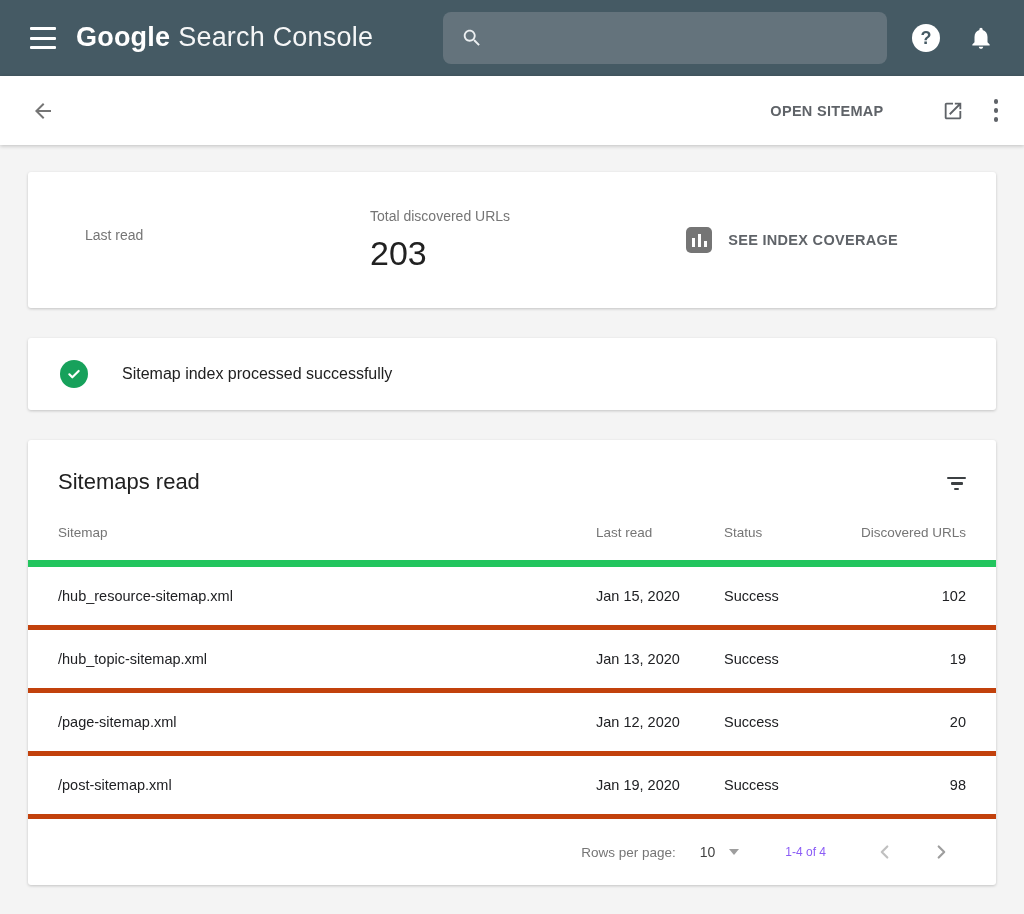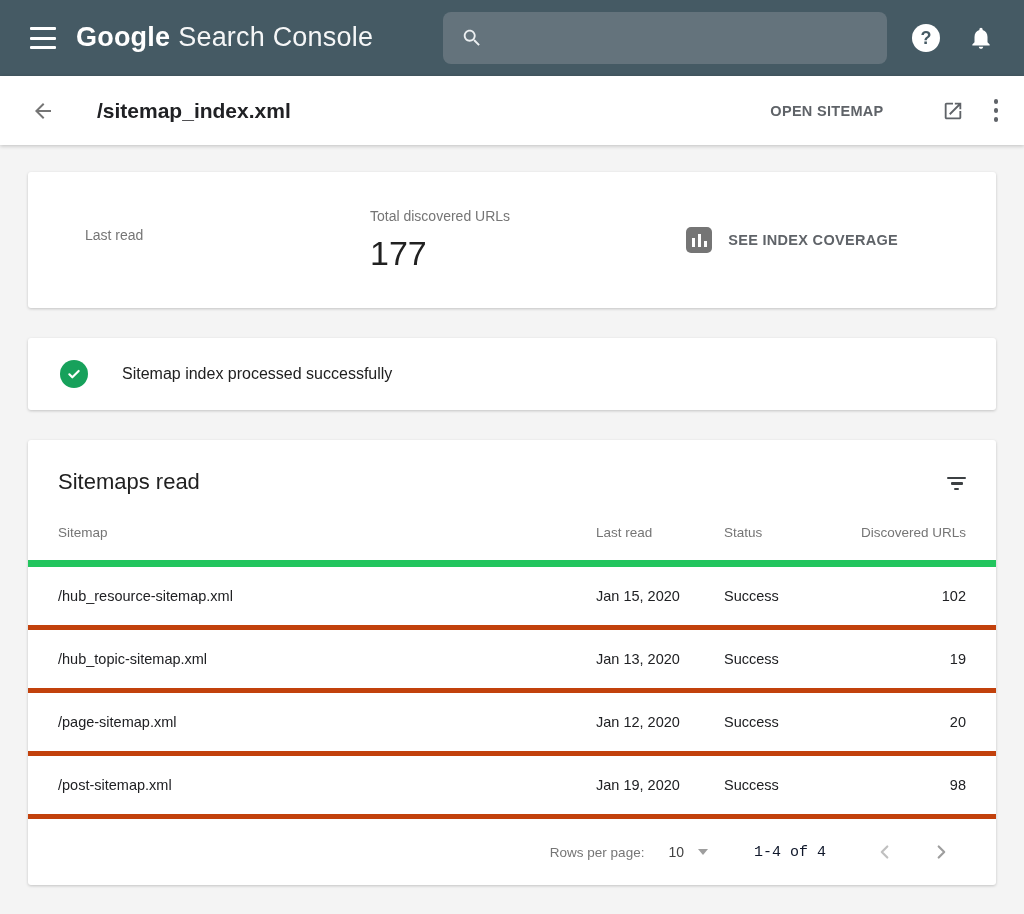--- a/index.html
+++ b/index.html
@@ -174,21 +174,21 @@
   .rpp-label { margin-right: 24px; }
   .rpp-select { display: flex; align-items: center; cursor: pointer; }
   .rpp-value { color: #424242; font-size: 14px; }
   .dd-arrow {
     margin-left: 14px;
     width: 0; height: 0;
     border-left: 5.5px solid transparent;
     border-right: 5.5px solid transparent;
     border-top: 6px solid #9e9e9e;
   }
-  .range-label { margin-left: 46px; color: #0f172a; font-size: 15px; font-family: Liberation Mono, monospace; }
+  .range-label { margin-left: 46px; color: #8b5cf6; font-size: 12px; }
   .pager-prev { margin-left: 48px; cursor: default; display: flex; }
   .pager-next { margin-left: 34px; cursor: pointer; display: flex; }
 </style>
 </head>
 <body>
 
 <header class="appbar">
   <div class="menu-btn">
     <span></span>
       <span></span>
@@ -209,21 +209,20 @@
     </svg>
   </div>
 </header>
 
 <div class="pagebar">
   <div class="back-btn">
     <svg width="24" height="24" viewBox="0 0 24 24">
       <path fill="#757575" d="M20 11H7.83l5.59-5.59L12 4l-8 8 8 8 1.41-1.41L7.83 13H20v-2z"></path>
     </svg>
   </div>
-  <div class="page-title">/sitemap_index.xml</div>
   <div class="pagebar-right">
     <div class="open-sitemap">
       <span>OPEN SITEMAP</span>
       <svg width="22" height="22" viewBox="0 0 24 24">
         <path fill="#5f6368" d="M19 19H5V5h7V3H5c-1.11 0-2 .9-2 2v14c0 1.1.89 2 2 2h14c1.1 0 2-.9 2-2v-7h-2v7zM14 3v2h3.59l-9.83 9.83 1.41 1.41L19 6.41V10h2V3h-7z"></path>
       </svg>
     </div>
     <div class="kebab">
       <i></i>
         <i></i>
@@ -233,21 +232,21 @@
 </div>
 
 <main class="main">
 
   <section class="card card-summary">
     <div class="stat stat-1">
       <span class="stat-label">Last read</span>
     </div>
     <div class="stat stat-2">
       <span class="stat-label">Total discovered URLs</span>
-      <span class="stat-value">177</span>
+      <span class="stat-value">203</span>
     </div>
     <div class="coverage-btn">
       <span class="chart-icon">
         <i class="b1"></i>
           <i class="b2"></i>
           <i class="b3"></i>
       </span>
       <span>SEE INDEX COVERAGE</span>
     </div>
   </section>

